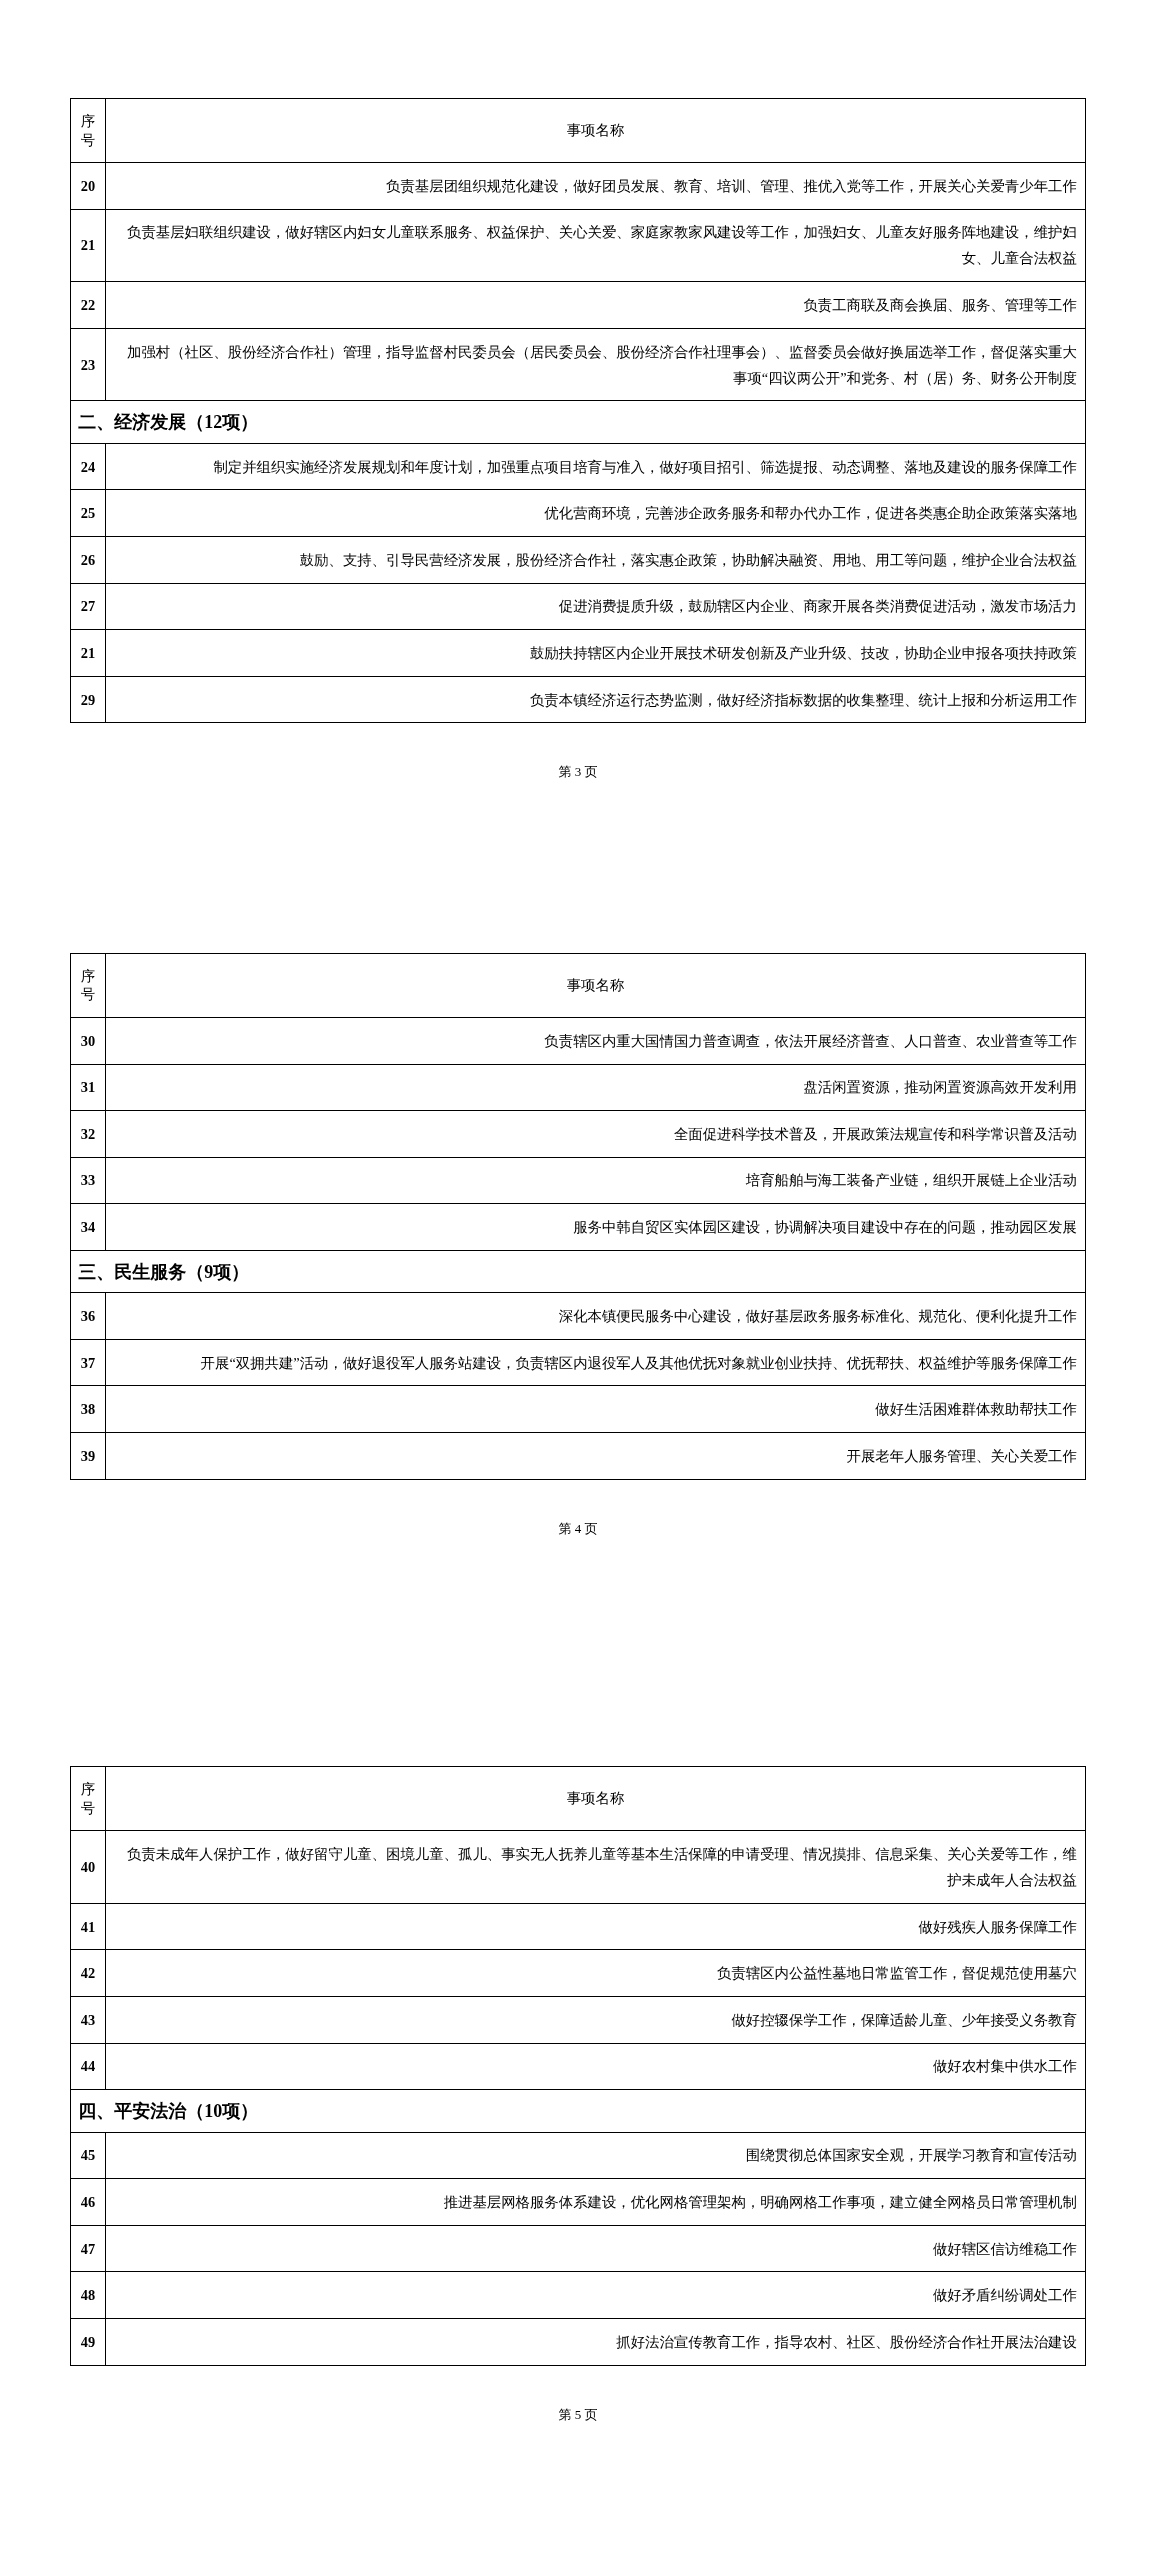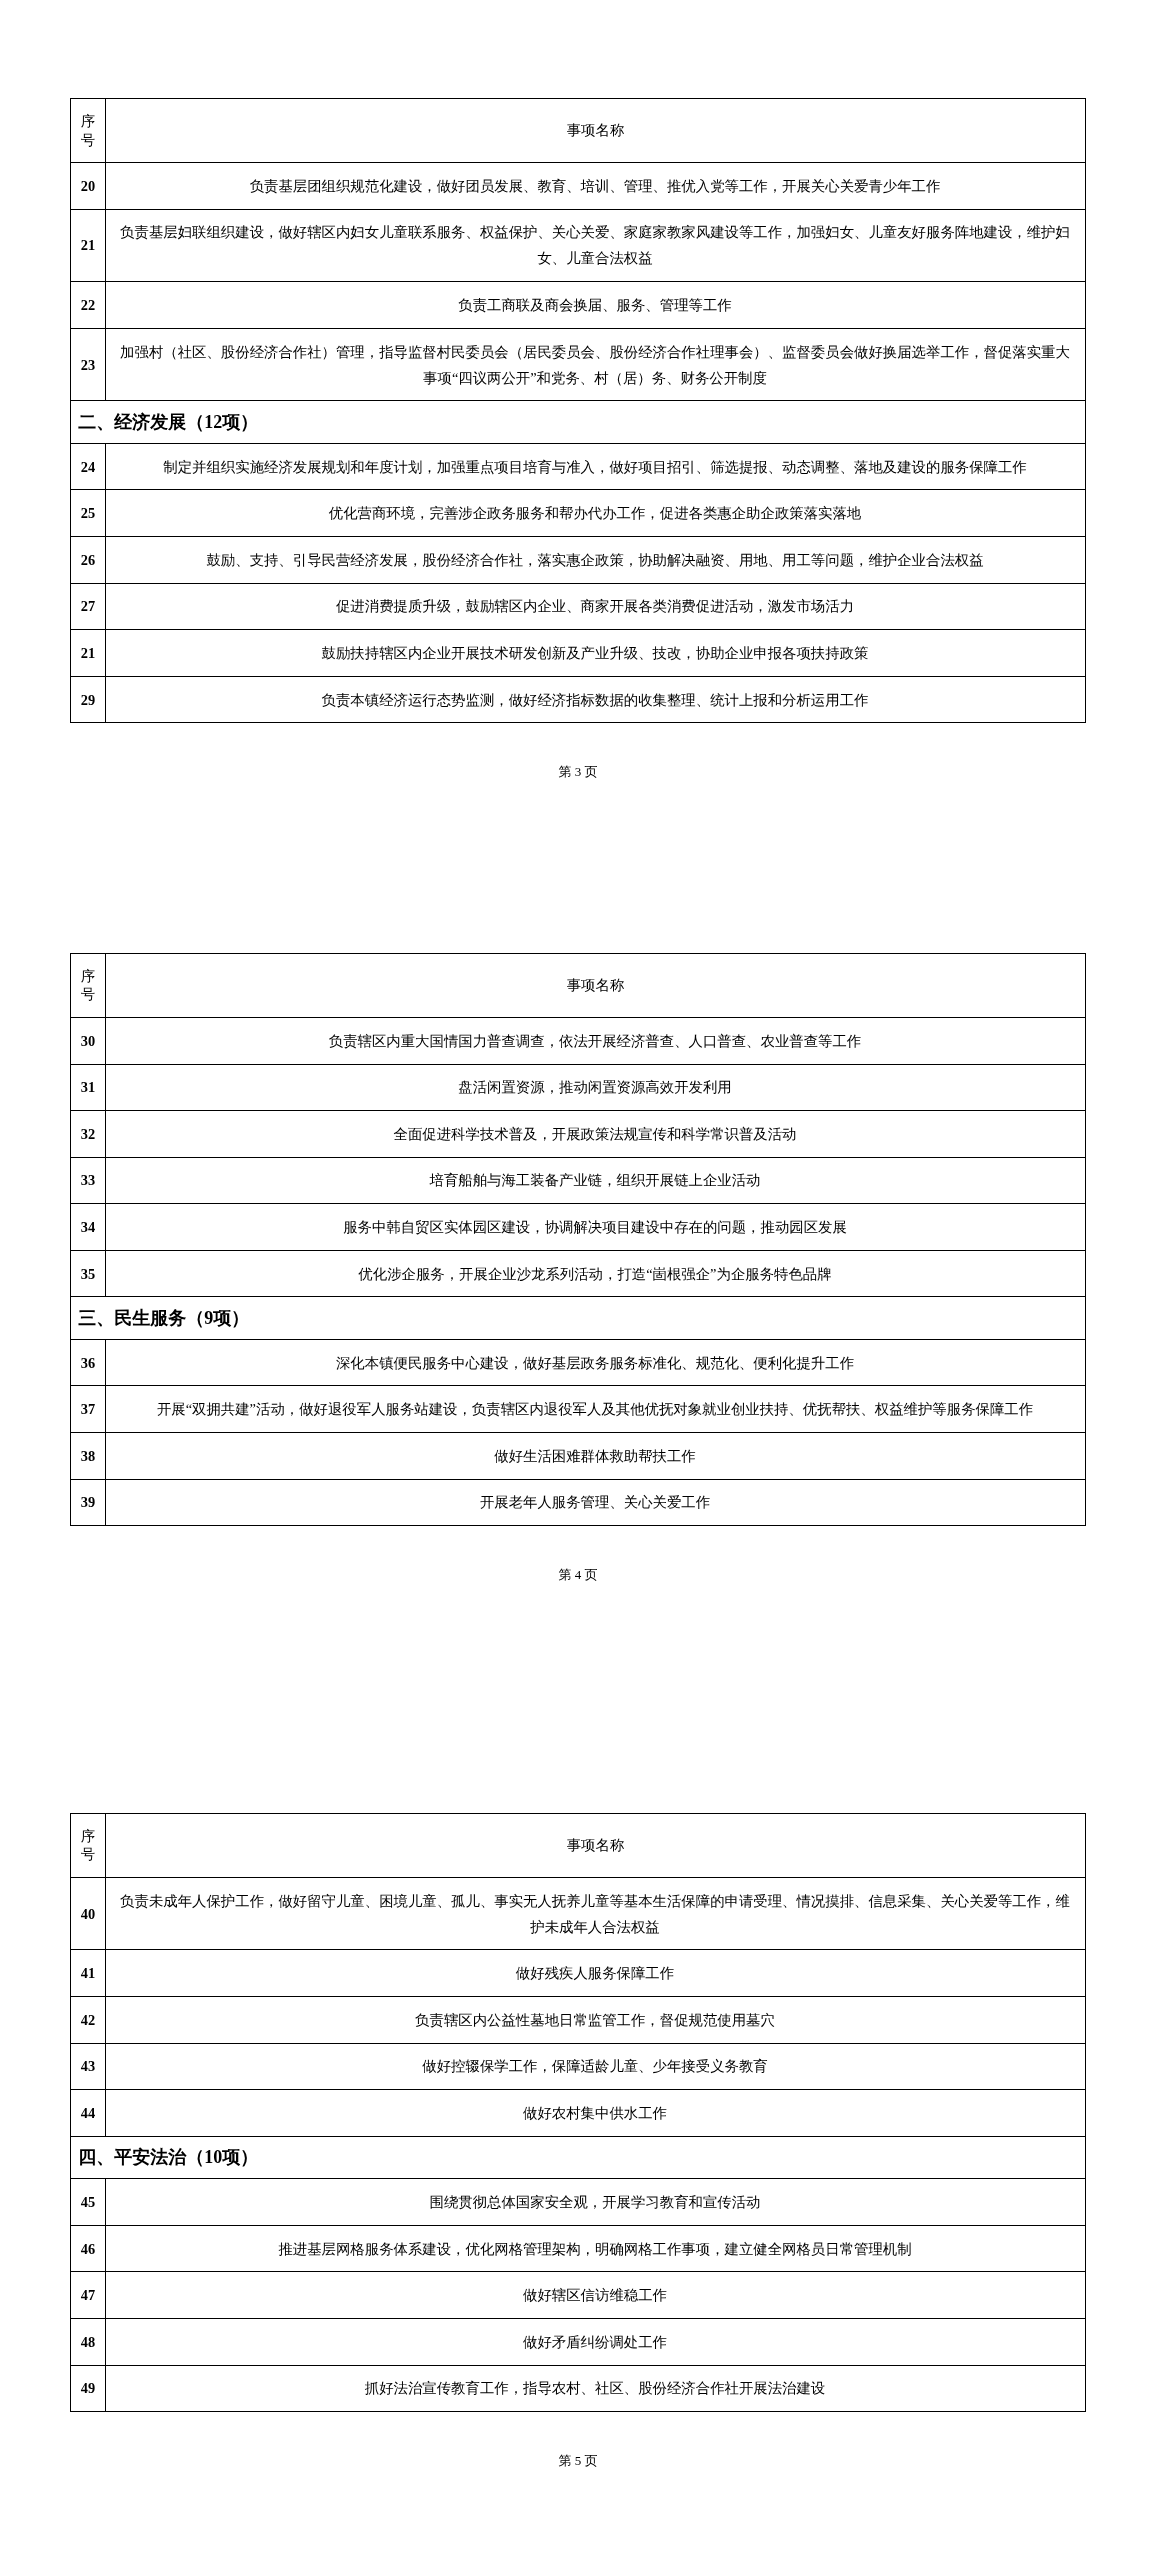--- a/index.html
+++ b/index.html
@@ -43,21 +43,21 @@
     line-height: 18.5px;
   }
   td.num-cell {
     text-align: center;
     padding: 9.8px 2.1px;
     line-height: 26px;
     font-family: "Liberation Serif", "DejaVu Serif", serif;
     font-weight: bold;
   }
   td.text-cell {
-    text-align: center;
+    text-align: right;
     padding: 9.8px 8.2px 9.8px 7.2px;
     line-height: 26px;
   }
   td.section-cell {
     font-weight: bold;
     font-size: 18px;
     text-align: left;
     padding: 7.7px 7.2px;
     line-height: 26px;
   }
@@ -163,24 +163,20 @@
           </tr>
           <tr>
             <td class="num-cell">33</td>
             <td class="text-cell">培育船舶与海工装备产业链，组织开展链上企业活动</td>
           </tr>
           <tr>
             <td class="num-cell">34</td>
             <td class="text-cell">服务中韩自贸区实体园区建设，协调解决项目建设中存在的问题，推动园区发展</td>
           </tr>
           <tr>
-            <td class="num-cell">35</td>
-            <td class="text-cell">优化涉企服务，开展企业沙龙系列活动，打造“崮根强企”为企服务特色品牌</td>
-          </tr>
-          <tr>
             <td colspan="2" class="section-cell">三、民生服务（9项）</td>
           </tr>
           <tr>
             <td class="num-cell">36</td>
             <td class="text-cell">深化本镇便民服务中心建设，做好基层政务服务标准化、规范化、便利化提升工作</td>
           </tr>
           <tr>
             <td class="num-cell">37</td>
             <td class="text-cell">开展“双拥共建”活动，做好退役军人服务站建设，负责辖区内退役军人及其他优抚对象就业创业扶持、优抚帮扶、权益维护等服务保障工作</td>
           </tr>

